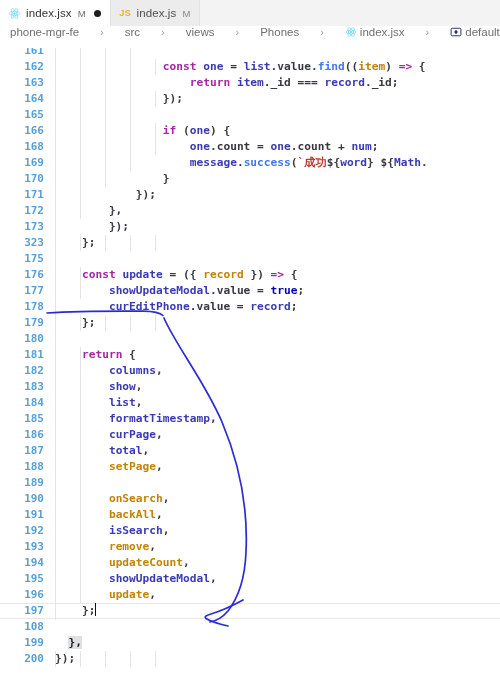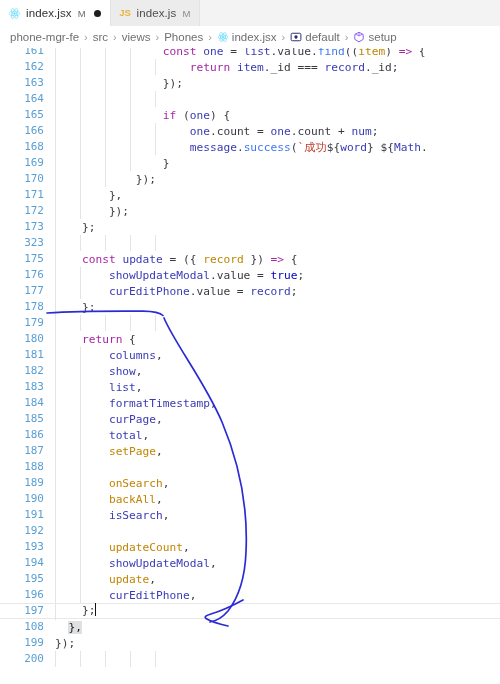--- a/index.html
+++ b/index.html
@@ -57,26 +57,26 @@
   #tabbar-filler{flex:1;background:#f3f3f3;}
 
   
   .react-ico{position:relative;width:13px;height:13px;}
   .react-ico svg{display:block;}
 
   
   #breadcrumb{
     height:22px;
     background:#ffffff;
-    display:flex;align-items:center;
+    display:flex;align-items:flex-start;
     padding-left:10px;
     font-family:"Liberation Sans", sans-serif;
     font-size:11.5px;
     color:#6f6f6f;
-    gap:0px;
+    gap:16px;
     box-sizing:border-box;
     white-space:nowrap;
   }
   .crumb{display:inline-flex;align-items:center;gap:3px;}
   .crumb-sep{color:#a0a0a0;margin:0 5px;font-size:11px;}
   .crumb-ico{display:inline-flex;align-items:center;width:12px;height:12px;}
 
   
   #editor{
     position:absolute;
@@ -87,30 +87,31 @@
   #code-layer{
     position:absolute;top:-5px;left:0;right:0;
   }
   .line{
     height:16px;
     position:relative;
     white-space:pre;
     font-family:"DejaVu Sans Mono", monospace;
     font-size:11.2px;
     line-height:16px;
+    font-weight:bold;
   }
   .ln{
     position:absolute;left:0;top:0;
     width:44px;text-align:right;
     color:#5a9fd4;
     font-size:11px;
     font-family:"DejaVu Sans Mono", monospace;
   }
   .code{
-    position:absolute;left:55px;top:1px;
+    position:absolute;left:55px;top:16px;
     color:#1a1a1a;
   }
   .line.current{
     background:#ffffff;
     border-top:1px solid #e8e8e8;
     border-bottom:1px solid #e8e8e8;
     box-sizing:border-box;
   }
   .line.current .code{top:-1px;}
   .line.current .ln{top:-1px;}
@@ -261,21 +262,21 @@
       <div class="line"><span class="ln">182</span><span class="guide" style="left: 55px;"></span><span class="guide" style="left: 80px;"></span><span class="code"><span class="t-plain">        </span><span class="t-var">show</span><span class="t-plain">,</span></span></div>
       <div class="line"><span class="ln">183</span><span class="guide" style="left: 55px;"></span><span class="guide" style="left: 80px;"></span><span class="code"><span class="t-plain">        </span><span class="t-var">list</span><span class="t-plain">,</span></span></div>
       <div class="line"><span class="ln">184</span><span class="guide" style="left: 55px;"></span><span class="guide" style="left: 80px;"></span><span class="code"><span class="t-plain">        </span><span class="t-var">formatTimestamp</span><span class="t-plain">,</span></span></div>
       <div class="line"><span class="ln">185</span><span class="guide" style="left: 55px;"></span><span class="guide" style="left: 80px;"></span><span class="code"><span class="t-plain">        </span><span class="t-var">curPage</span><span class="t-plain">,</span></span></div>
       <div class="line"><span class="ln">186</span><span class="guide" style="left: 55px;"></span><span class="guide" style="left: 80px;"></span><span class="code"><span class="t-plain">        </span><span class="t-var">total</span><span class="t-plain">,</span></span></div>
       <div class="line"><span class="ln">187</span><span class="guide" style="left: 55px;"></span><span class="guide" style="left: 80px;"></span><span class="code"><span class="t-plain">        </span><span class="t-fn">setPage</span><span class="t-plain">,</span></span></div>
       <div class="line"><span class="ln">188</span><span class="guide" style="left: 55px;"></span><span class="guide" style="left: 80px;"></span></div>
       <div class="line"><span class="ln">189</span><span class="guide" style="left: 55px;"></span><span class="guide" style="left: 80px;"></span><span class="code"><span class="t-plain">        </span><span class="t-fn">onSearch</span><span class="t-plain">,</span></span></div>
       <div class="line"><span class="ln">190</span><span class="guide" style="left: 55px;"></span><span class="guide" style="left: 80px;"></span><span class="code"><span class="t-plain">        </span><span class="t-fn">backAll</span><span class="t-plain">,</span></span></div>
       <div class="line"><span class="ln">191</span><span class="guide" style="left: 55px;"></span><span class="guide" style="left: 80px;"></span><span class="code"><span class="t-plain">        </span><span class="t-var">isSearch</span><span class="t-plain">,</span></span></div>
-      <div class="line"><span class="ln">192</span><span class="guide" style="left: 55px;"></span><span class="guide" style="left: 80px;"></span></div>
+      <div class="line"><span class="ln">192</span><span class="guide" style="left: 55px;"></span><span class="guide" style="left: 80px;"></span><span class="code"><span class="t-plain">        </span><span class="t-fn">remove</span><span class="t-plain">,</span></span></div>
       <div class="line"><span class="ln">193</span><span class="guide" style="left: 55px;"></span><span class="guide" style="left: 80px;"></span><span class="code"><span class="t-plain">        </span><span class="t-fn">updateCount</span><span class="t-plain">,</span></span></div>
       <div class="line"><span class="ln">194</span><span class="guide" style="left: 55px;"></span><span class="guide" style="left: 80px;"></span><span class="code"><span class="t-plain">        </span><span class="t-var">showUpdateModal</span><span class="t-plain">,</span></span></div>
       <div class="line"><span class="ln">195</span><span class="guide" style="left: 55px;"></span><span class="guide" style="left: 80px;"></span><span class="code"><span class="t-plain">        </span><span class="t-fn">update</span><span class="t-plain">,</span></span></div>
       <div class="line"><span class="ln">196</span><span class="guide" style="left: 55px;"></span><span class="guide" style="left: 80px;"></span><span class="code"><span class="t-plain">        </span><span class="t-var">curEditPhone</span><span class="t-plain">,</span></span></div>
       <div class="line current"><span class="ln">197</span><span class="guide" style="left: 55px;"></span><span class="code"><span class="t-plain">    };</span><span class="cursor"></span></span></div>
       <div class="line"><span class="ln">108</span><span class="code"><span class="t-plain">  </span><span class="t-plain"></span><span class="brkt">},</span></span></div>
       <div class="line"><span class="ln">199</span><span class="code"><span class="t-plain">});</span></span></div>
       <div class="line"><span class="ln">200</span><span class="guide" style="left: 55px;"></span><span class="guide" style="left: 80px;"></span><span class="guide" style="left: 105px;"></span><span class="guide" style="left: 130px;"></span><span class="guide" style="left: 155px;"></span><span class="code"></span></div>
     </div>
 </div>

